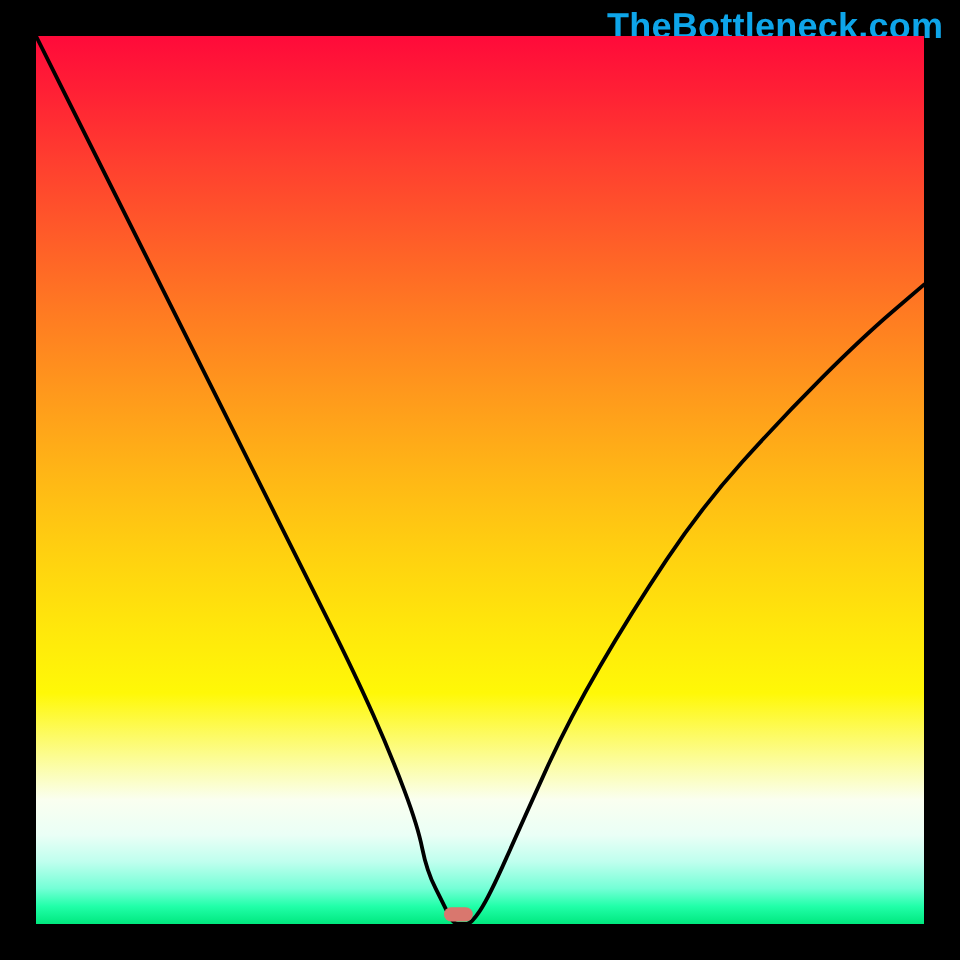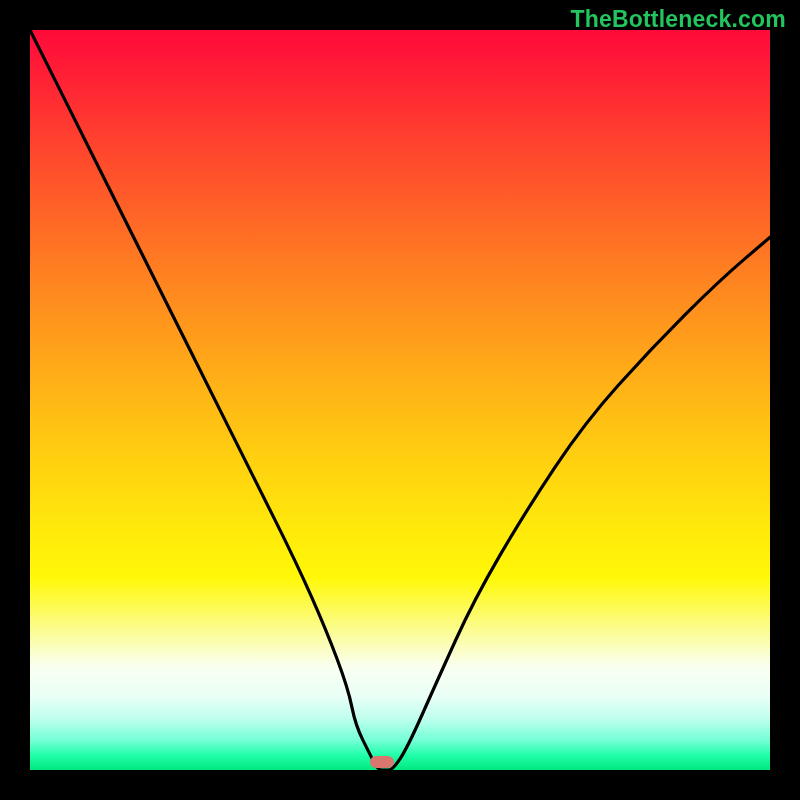--- a/index.html
+++ b/index.html
@@ -12,23 +12,23 @@
     position: relative;
     width: 800px;
     height: 800px;
     background: #000;
     overflow: hidden;
   }
   .watermark {
     position: absolute;
     top: 6px;
     right: 14px;
-    font-size: 23px;
+    font-size: 30px;
     font-weight: 600;
-    color: #22c55e;
+    color: #0ea5e9;
     letter-spacing: 0.2px;
     user-select: none;
   }
   .plot {
     position: absolute;
     left: 30px;
     top: 30px;
     width: 740px;
     height: 740px;
     background: linear-gradient(to bottom,

